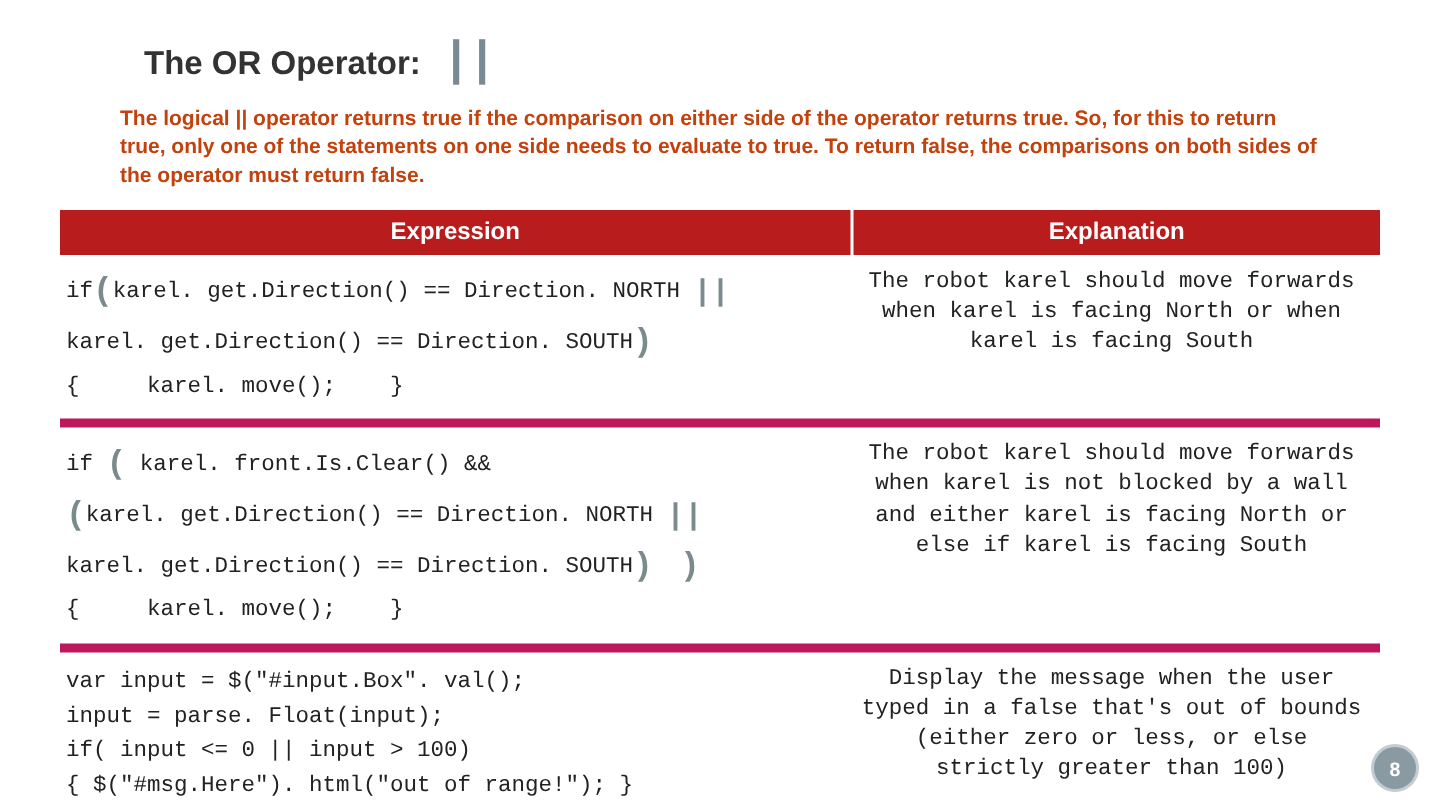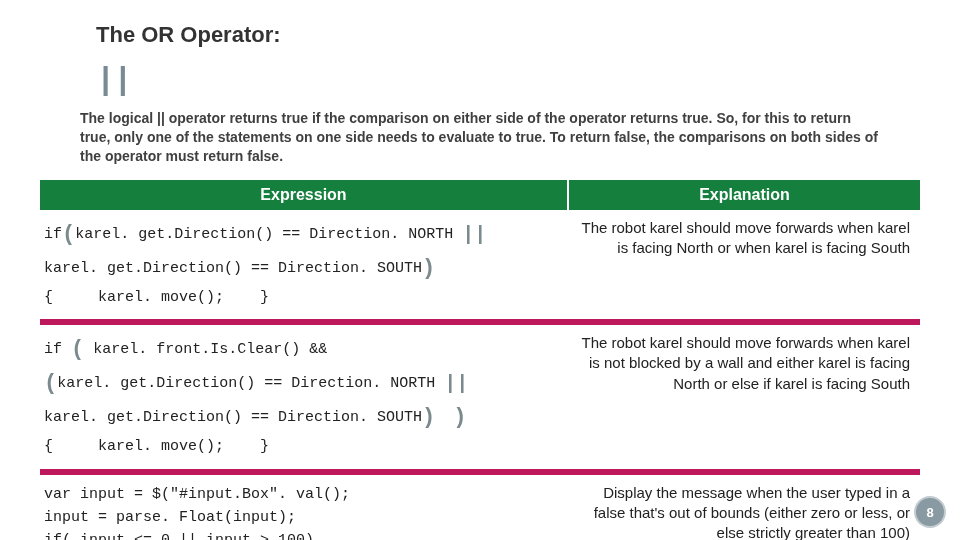--- a/index.html
+++ b/index.html
@@ -1,29 +1,29 @@
 <!DOCTYPE html>
 <html><head>
 <meta charset="utf-8">
 <style>
   * { box-sizing: border-box; margin: 0; padding: 0; }
   html, body { width: 960px; height: 540px; font-family: "Segoe UI", Arial, sans-serif; background: #fff; color: #222; }
   .slide { position: relative; width: 960px; height: 540px; padding: 22px 40px 10px 40px; }
-  .title-row { display: flex; align-items: baseline; gap: 14px; margin-left: 56px; margin-bottom: 10px; flex-direction: column; }
+  .title-row { display: flex; align-items: baseline; gap: 14px; margin-left: 56px; margin-bottom: 10px; }
   .title { font-size: 22px; font-weight: 700; color: #333; }
   .or-glyph { font-family: "Consolas","Courier New",monospace; font-size: 32px; font-weight: 800; color: #7a8a94; letter-spacing: -2px; }
-  .intro { font-size: 14px; font-weight: 600; color: #404040; margin: 0 40px 14px 40px; line-height: 1.35; }
+  .intro { font-size: 14px; font-weight: 600; color: #c2410c; margin: 0 40px 14px 40px; line-height: 1.35; }
   table.ex { width: 100%; border-collapse: collapse; table-layout: fixed; }
-  table.ex thead th { background: #15803d; color: #fff; font-weight: 600; font-size: 16px; padding: 6px 8px; text-align: center; }
+  table.ex thead th { background: #b91c1c; color: #fff; font-weight: 600; font-size: 16px; padding: 6px 8px; text-align: center; }
   table.ex thead th:first-child { width: 60%; border-right: 2px solid #fff; }
   table.ex thead th:last-child { width: 40%; }
   table.ex tbody td { font-size: 15px; padding: 8px 10px 10px 4px; vertical-align: top; border-bottom: 6px solid #be185d; }
   table.ex tbody tr:last-child td { border-bottom: none; }
   td.expr { font-family: "Consolas","Courier New",monospace; font-size: 15px; line-height: 1.55; color: #222; white-space: pre-wrap; }
-  td.expl { text-align: right; font-size: 15px; line-height: 1.35; padding-left: 18px; padding-right: 18px; }
+  td.expl { text-align: center; font-size: 15px; line-height: 1.35; padding-left: 18px; padding-right: 18px; font-family: Liberation Mono, monospace; }
   .hl { color: #7a8a8d; font-weight: 800; font-size: 22px; vertical-align: -2px; font-family: "Consolas","Courier New",monospace; }
   .hlmid { font-size: 20px; }
   .pagebadge { position: absolute; right: 16px; bottom: 14px; width: 28px; height: 28px; border-radius: 50%; background: #8a9aa2; color: #fff; font-size: 13px; font-weight: 600; display: flex; align-items: center; justify-content: center; box-shadow: 0 0 0 2px #c2ccd1; }
 </style>
 </head>
 <body>
 
 <div class="slide">
 
   <div class="title-row">

